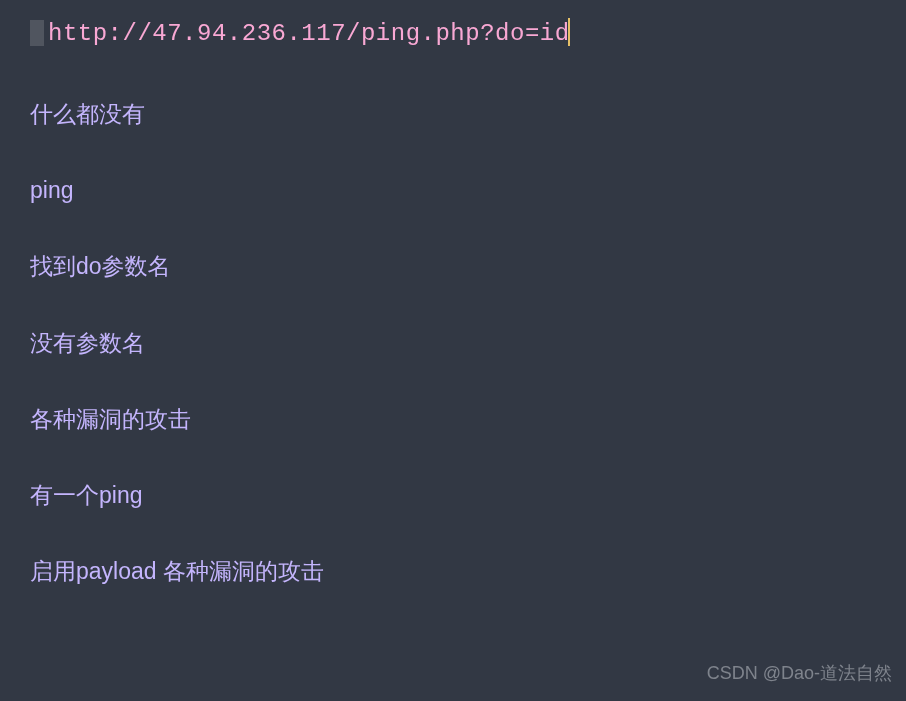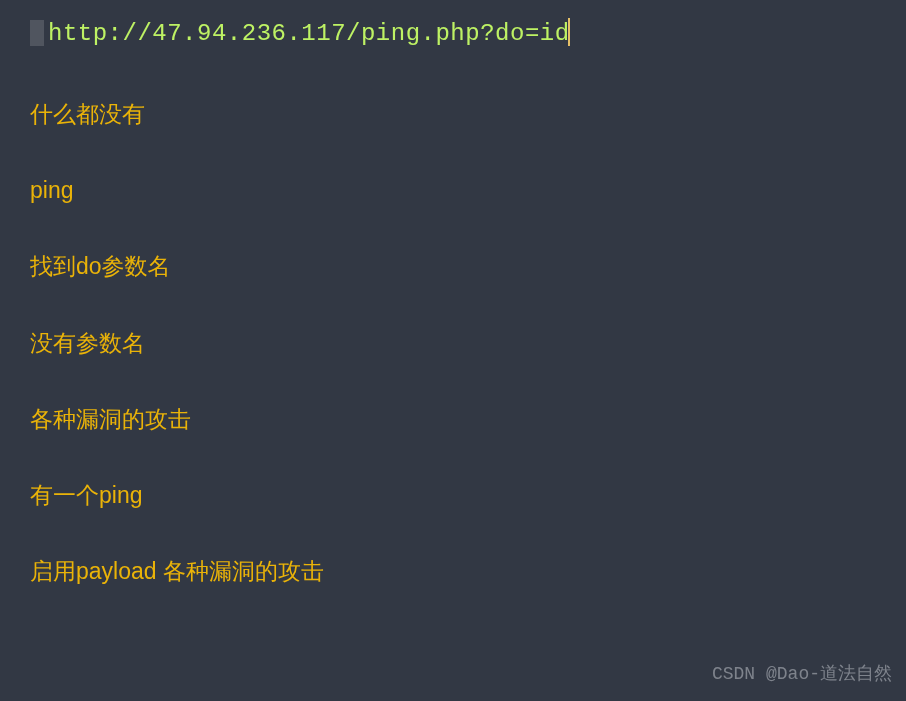--- a/index.html
+++ b/index.html
@@ -14,21 +14,21 @@
       font-family: "Microsoft YaHei", "PingFang SC", Arial, sans-serif;
       color: #d8dce0;
       overflow: hidden;
       position: relative;
     }
     .content {
       padding: 18px 30px;
     }
     .url-line {
       font-size: 24px;
-      color: #bef264;
+      color: #f9a8d4;
       font-family: Consolas, "Courier New", monospace;
       letter-spacing: 0.5px;
       margin-bottom: 48px;
       position: relative;
       display: inline-block;
     }
     .url-cursor {
       display: inline-block;
       width: 2px;
       height: 28px;
@@ -41,32 +41,32 @@
       display: inline-block;
       width: 14px;
       height: 26px;
       background-color: #50555f;
       vertical-align: middle;
       margin-right: 4px;
       margin-bottom: 3px;
     }
     .text-line {
       font-size: 23px;
-      color: #eab308;
+      color: #c4b5fd;
       margin-bottom: 44px;
       line-height: 1.4;
     }
     .watermark {
       position: absolute;
       bottom: 16px;
       right: 14px;
       font-size: 18px;
       color: #9ca0a8;
       opacity: 0.72;
-      font-family: Liberation Mono, monospace;
+      font-family: Liberation Sans, sans-serif;
     }
   </style>
 </head>
 <body>
 
 <div class="content">
   <div class="url-line">
     <span class="url-prefix"></span><span>http://47.94.236.117/ping.php?do=id</span><span class="url-cursor"></span>
   </div>
   <div class="text-line">什么都没有</div>

